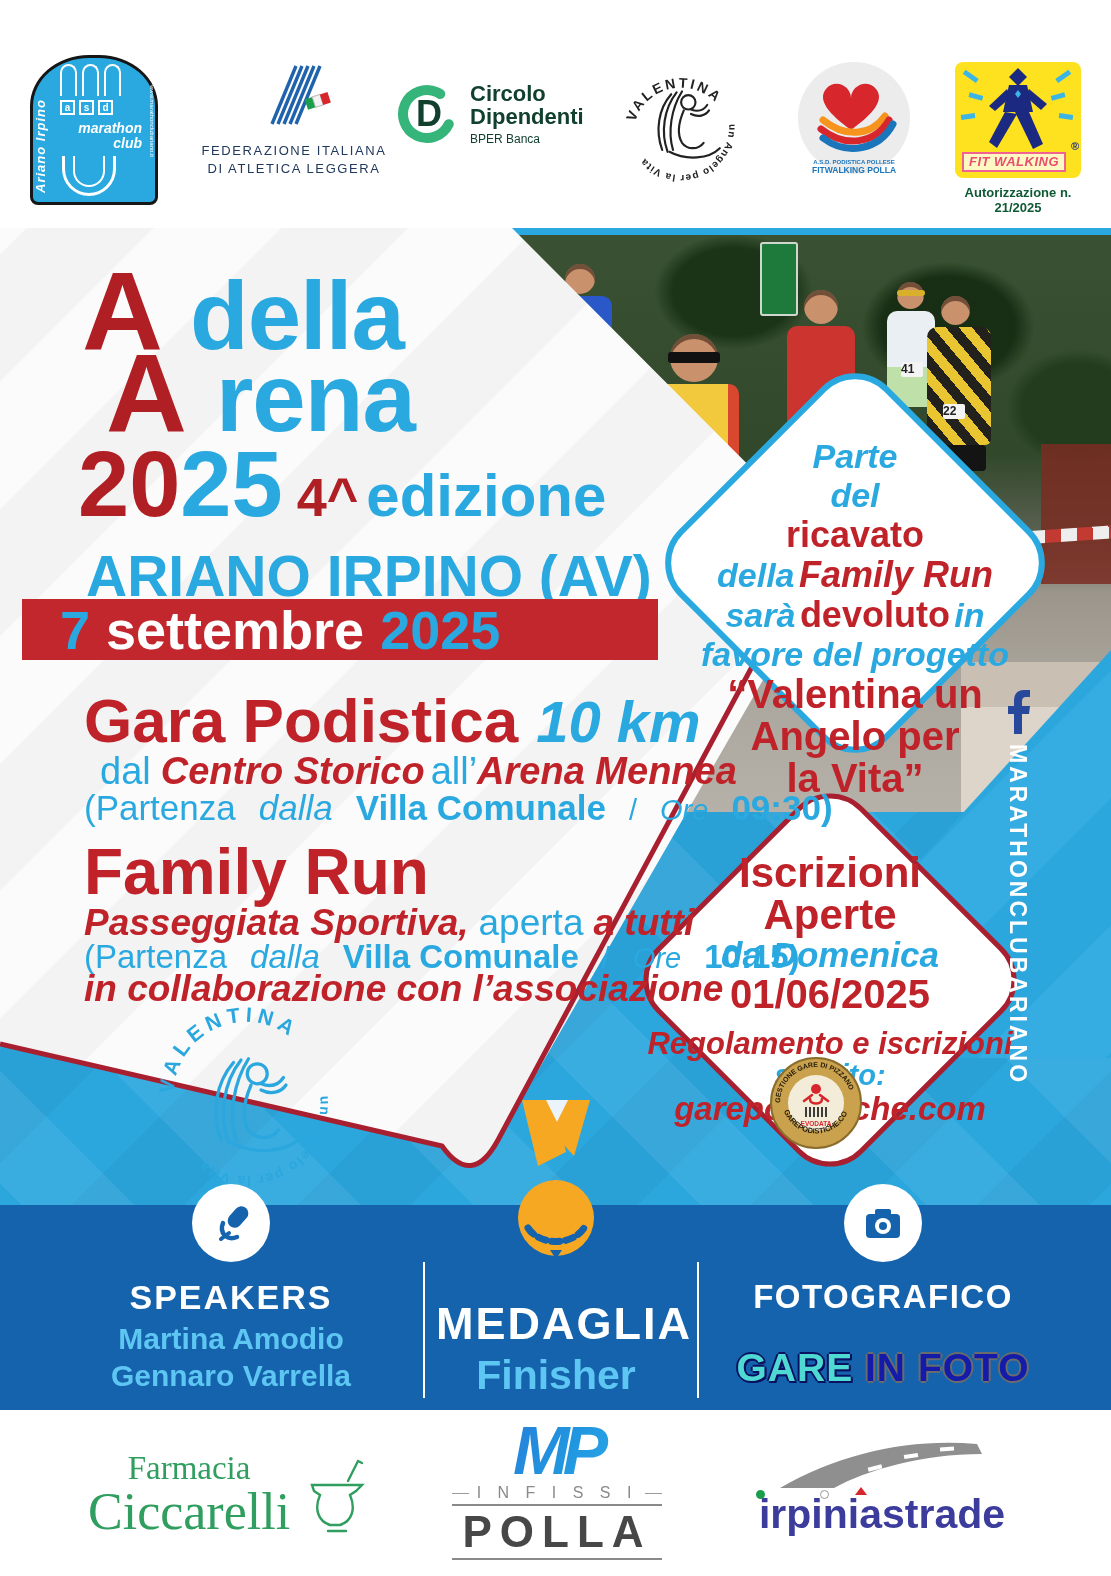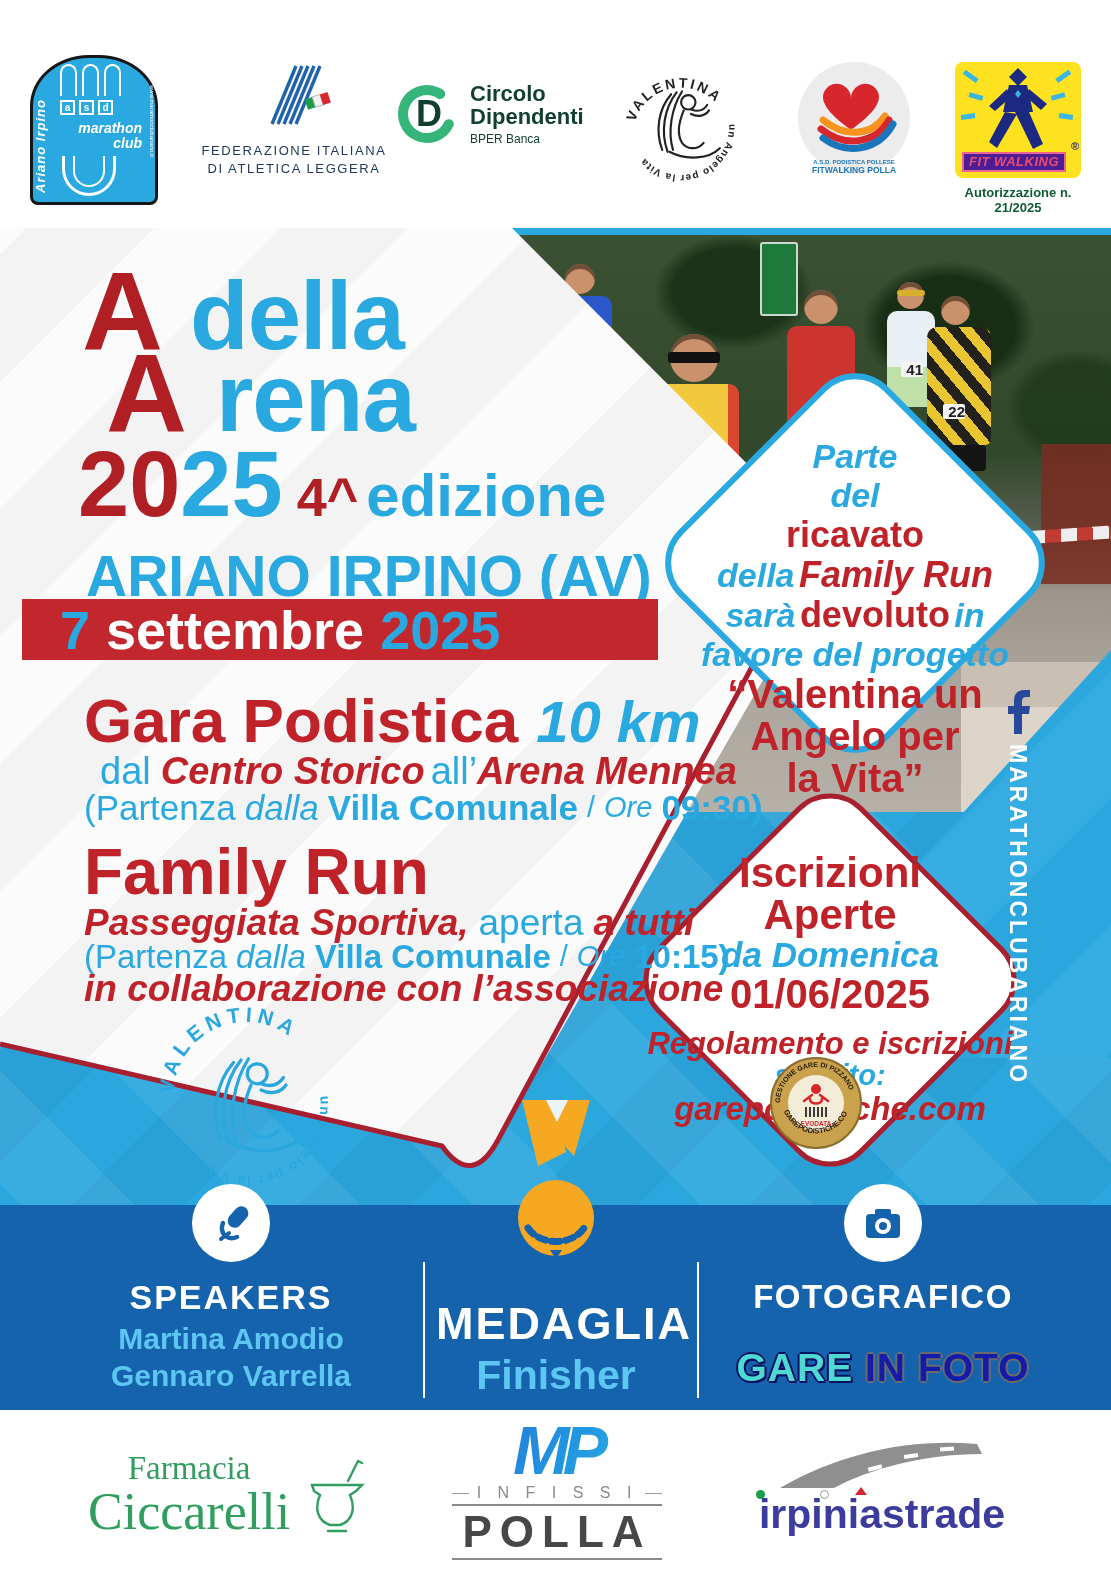--- a/index.html
+++ b/index.html
@@ -36,21 +36,21 @@
   .logo-bper{position:absolute;left:396px;top:82px;display:flex;gap:12px;align-items:center;}
   .bper-txt div{color:#11402f;}
   .bper-l1,.bper-l2{font-weight:bold;font-size:22px;line-height:23px;}
   .bper-l3{font-size:12px;margin-top:4px;color:#1d5c48;}
 
   
   .logo-valtop{position:absolute;left:612px;top:50px;width:138px;height:140px;}
   .logo-polla{position:absolute;left:793px;top:56px;width:122px;height:132px;}
   .logo-fitw{position:absolute;left:948px;top:62px;width:140px;text-align:center;}
   .fitw-box{position:relative;width:126px;height:116px;margin:0 auto;background:#ffe21f;border-radius:8px;}
-  .fitw-label{position:absolute;left:7px;bottom:6px;width:104px;border:2px solid #f06292;background:#4c1d95;color:#e94d6f;font-weight:bold;font-style:italic;font-size:13px;line-height:16px;letter-spacing:.5px;}
+  .fitw-label{position:absolute;left:7px;bottom:6px;width:104px;border:2px solid #f06292;background:#fef9c3;color:#e94d6f;font-weight:bold;font-style:italic;font-size:13px;line-height:16px;letter-spacing:.5px;}
   .fitw-reg{position:absolute;right:2px;bottom:26px;color:#1b2a80;font-size:11px;font-weight:bold;}
   .fitw-auth{margin-top:7px;color:#0e5a35;font-weight:bold;font-size:13px;}
 
   
   .main-bg{position:absolute;left:0;top:228px;width:1111px;height:1182px;z-index:1;
     background:
       repeating-linear-gradient(45deg, rgba(255,255,255,.07) 0 80px, rgba(255,255,255,0) 80px 160px),
       repeating-linear-gradient(-45deg, rgba(0,30,70,.05) 0 80px, rgba(0,0,0,0) 80px 160px),
       #2ba7de;}
   .photo{position:absolute;left:460px;top:234px;width:651px;height:578px;z-index:2;overflow:hidden;
@@ -64,21 +64,21 @@
   .photo-line{position:absolute;left:460px;top:228px;width:651px;height:7px;background:var(--accent-blue);z-index:2;}
   .sign{position:absolute;left:300px;top:8px;width:38px;height:74px;background:#1d7a3a;border:2px solid #cfd8cf;border-radius:3px;}
   .wall{position:absolute;right:0;top:210px;width:70px;height:140px;background:#7a2d22;opacity:.85;}
   .tape{position:absolute;right:0;top:296px;width:130px;height:13px;background:repeating-linear-gradient(90deg,#c23a32 0 16px,#eee 16px 32px);transform:rotate(-4deg);}
   .building{position:absolute;right:0;bottom:0;width:150px;height:150px;background:linear-gradient(180deg,#c9bfb2 0 30%,#ddd5c9 30%);}
   .runner{position:absolute;}
   .head{position:absolute;border-radius:50%;background:#c9916c;box-shadow:inset 0 5px 0 rgba(40,25,15,.55);}
   .vest{position:absolute;border-radius:10px 10px 6px 6px;}
   .shorts{position:absolute;border-radius:4px;}
   .glasses{position:absolute;background:#111;border-radius:3px;}
-  .bib{position:absolute;background:#f4f4f4;color:#222;font-weight:bold;font-size:15px;text-align:right;line-height:15px;border-radius:2px;}
+  .bib{position:absolute;background:#f4f4f4;color:#222;font-weight:bold;font-size:12px;text-align:left;line-height:15px;border-radius:2px;}
 
   
   .overlay{position:absolute;left:0;top:0;width:1111px;height:1576px;z-index:3;pointer-events:none;}
 
   
   .z5{z-index:5;}
   .bigA{font-weight:bold;color:#b01f24;font-size:112px;line-height:1;}
   .t-rest{font-weight:bold;color:var(--accent-blue);font-size:96px;line-height:1;letter-spacing:-1px;}
   .year-row{display:flex;align-items:baseline;gap:14px;}
   .year-row .yr{font-size:92px;font-weight:bold;line-height:1;}
@@ -89,21 +89,21 @@
   .dateband{position:absolute;left:22px;top:599px;width:636px;height:61px;background:var(--accent-red);display:flex;align-items:center;gap:16px;padding-left:38px;z-index:5;}
   .dateband span{font-size:54px;font-weight:bold;line-height:1;}
   .d-day,.d-year{color:var(--accent-blue);} .d-month{color:#fff;}
 
   .gara-h{display:flex;align-items:baseline;gap:18px;}
   .h-red{font-size:62px;font-weight:bold;color:#bf2228;line-height:1;}
   .h-dist{font-size:58px;font-weight:bold;font-style:italic;color:var(--accent-blue);line-height:1;}
   .routeline{font-size:38px;line-height:1;display:flex;gap:10px;align-items:baseline;}
   .r-blue{color:var(--accent-blue);}
   .r-bi{color:#bf2228;font-weight:bold;font-style:italic;}
-  .startline{font-size:35px;line-height:1;display:flex;gap:9px;align-items:center;color:var(--accent-blue);}
+  .startline{font-size:35px;line-height:1;display:flex;gap:23px;align-items:flex-end;color:var(--accent-blue);}
   .s-it{font-style:italic;} .s-b{font-weight:bold;} .s-ore{font-style:italic;font-size:29px;} .s-sl{font-size:29px;}
   .s-time{font-weight:bold;}
   .fam-sub{display:flex;gap:10px;align-items:baseline;font-size:37px;line-height:1;}
   .collab{font-size:37px;font-weight:bold;font-style:italic;color:#bf2228;}
 
   
   .charity{position:absolute;left:655px;top:420px;width:400px;text-align:center;z-index:5;line-height:33px;margin-top:20px;}
   .c-bi{color:var(--accent-blue);font-weight:bold;font-style:italic;font-size:34px;}
   .c-rb{color:#bf2228;font-weight:bold;font-size:36px;}
   .c-rbi{color:#bf2228;font-weight:bold;font-style:italic;font-size:36px;}

